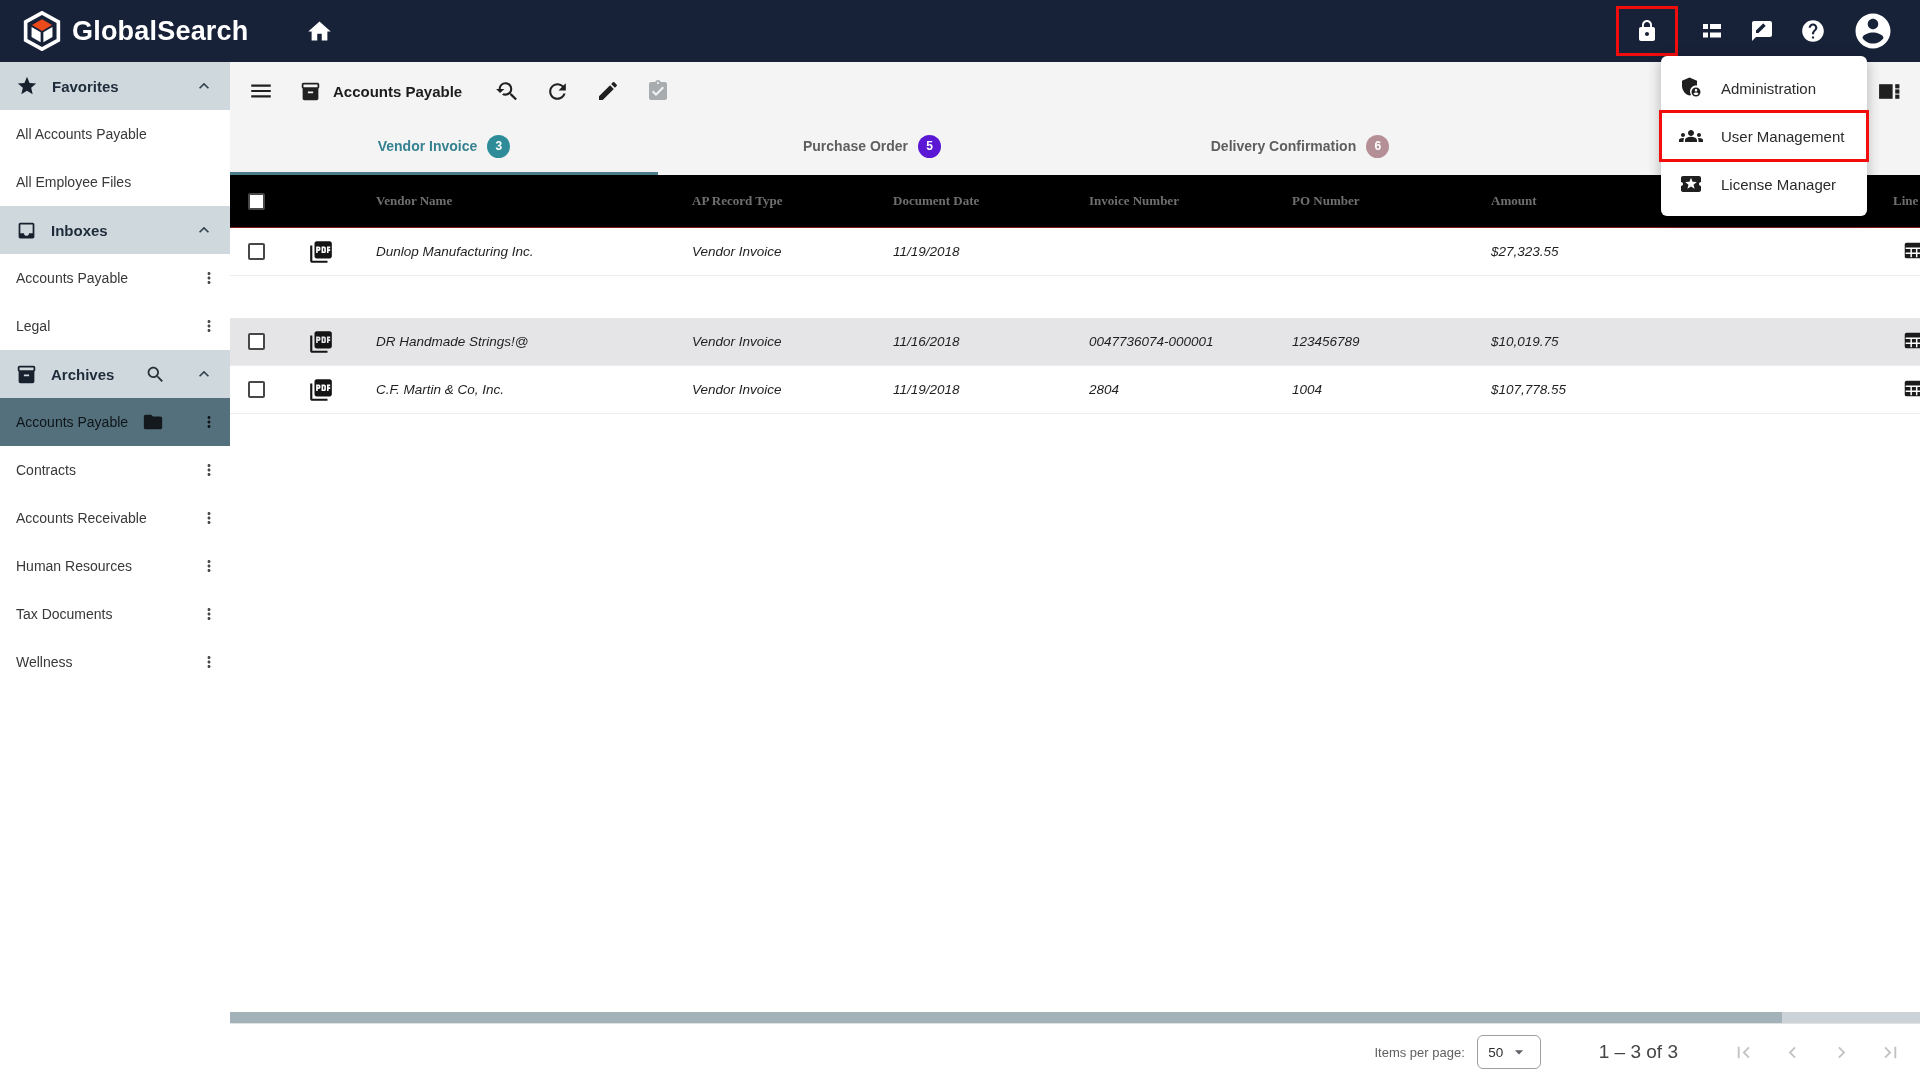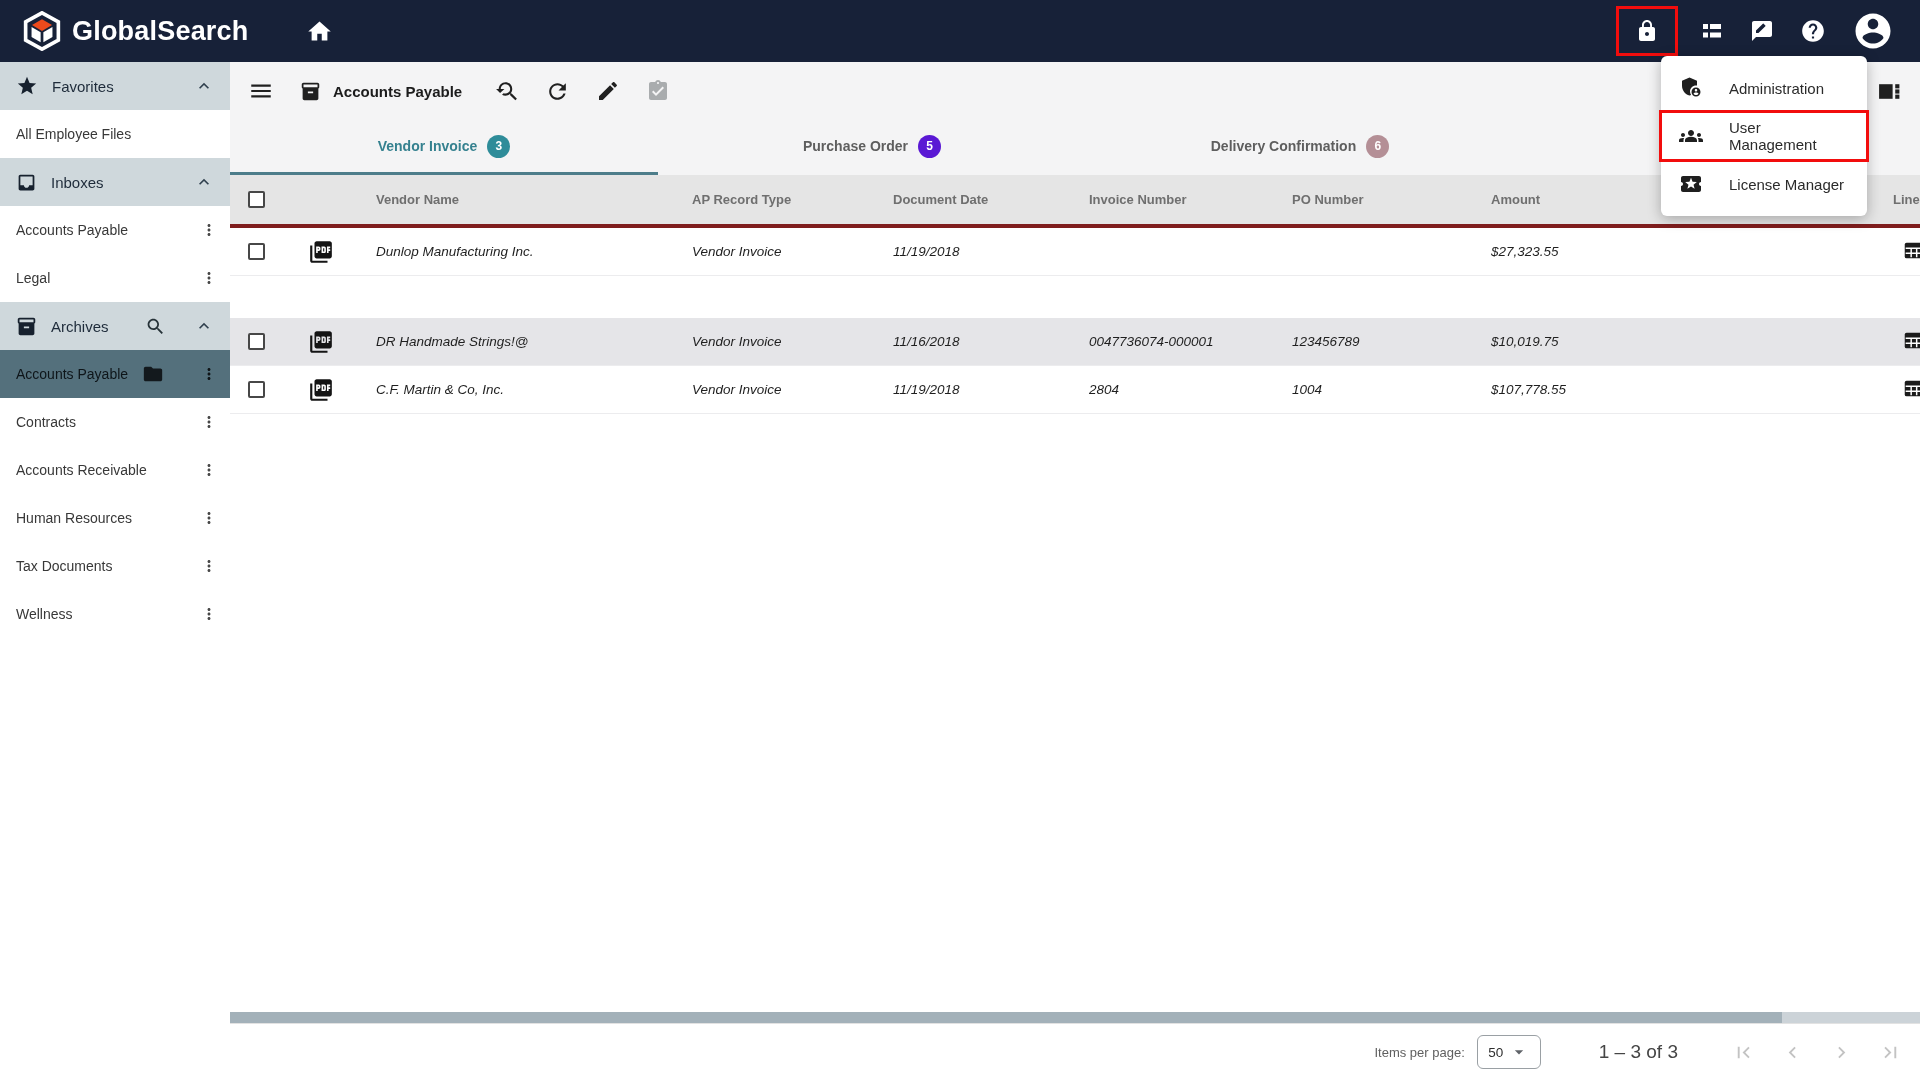--- a/index.html
+++ b/index.html
@@ -13,21 +13,21 @@
   .navbar { position:absolute; top:0; left:0; right:0; height:62px; background:#172138; display:flex; align-items:center; padding:12px 22px; z-index:30; }
   .brand { display:flex; align-items:center; gap:10px; }
   .brand-text { color:#fff; font-size:27px; font-weight:bold; letter-spacing:.2px; }
   .nav-home { margin-left:58px; color:#fff; cursor:pointer; }
   .nav-right { margin-left:auto; display:flex; align-items:center; gap:18px; }
   .nav-btn { color:#fff; cursor:pointer; padding:4px; }
   .red-frame { border:3px solid #F20D0D; padding:6px 12px; display:inline-flex; align-items:center; justify-content:center; }
 
   
   .sidebar { position:absolute; top:62px; left:0; width:230px; bottom:0; background:#fff; z-index:5; }
-  .side-header { height:48px; background:#CFD8DC; display:flex; align-items:center; padding:0 16px; gap:14px; color:#1e2b3a; font-size:15px; font-weight:normal; cursor:pointer; }
+  .side-header { height:48px; background:#CFD8DC; display:flex; align-items:center; padding:0 16px; gap:14px; color:#1e2b3a; font-size:15px; font-weight:bold; cursor:pointer; }
   .side-header .icon { color:#17212e; }
   .side-header .spacer { margin-left:auto; }
   .side-item { height:48px; display:flex; align-items:center; padding-left:16px; font-size:14px; color:#383838; cursor:pointer; }
   .side-item .kebab { margin-left:auto; padding:0 12px; color:#474747; cursor:pointer; }
   .side-item.selected { background:#54707C; color:#0e1519; font-weight:normal; }
   .side-item.selected .kebab { color:#101518; }
   .side-item .folder { margin-left:14px; color:#13191d; }
 
   
   .main { position:absolute; top:62px; left:230px; right:0; bottom:0; background:#fff; }
@@ -41,21 +41,21 @@
   .tabs { height:55px; background:#f4f4f5; display:flex; }
   .tab { width:428px; display:flex; align-items:center; justify-content:center; gap:10px; font-size:14px; font-weight:bold; color:#5e5e5e; cursor:pointer; border-bottom:3px solid transparent; }
   .tab.active { color:#35818f; border-bottom-color:#4d7d8a; }
   .badge { width:23px; height:23px; border-radius:50%; color:#fff; font-size:12px; font-weight:bold; display:flex; align-items:center; justify-content:center; }
   .badge-teal { background:#2E8C99; }
   .badge-purple { background:#5A18D4; }
   .badge-rose { background:#B48F96; }
 
   
   .grid-row { display:grid; grid-template-columns:52px 78px 316px 201px 196px 203px 199px 402px 43px; align-items:center; }
-  .thead { height:53px; background:#e5e5e5; border-bottom:4px solid #7f1d1d; }
+  .thead { height:53px; background:#000000; border-bottom:1px solid #7f1d1d;font-family:Liberation Serif, serif; }
   .thead .cell { font-size:13px; font-weight:bold; color:#6f6f6f; }
   .trow { height:48px; border-bottom:1px solid #ececee; background:#fff; cursor:pointer;font-style:italic; }
   .trow.highlight { background:#e5e5e8;margin-top:42px; }
   .cell { padding-left:16px; white-space:nowrap; overflow:hidden; }
   .cell.center { padding-left:0; display:flex; justify-content:center; }
   .cell.last { padding-left:0; }
   .trow .cell { font-size:13.5px; color:#1f1f1f; }
   .checkbox { width:17px; height:17px; border:2px solid #474747; border-radius:2px; background:#fff; display:inline-block; cursor:pointer; }
   .pdf-icon { color:#141414; }
   .lineitems-icon { color:#1b1b1b; margin-left:25px; }
@@ -68,21 +68,21 @@
   
   .footer { position:absolute; left:0; right:0; bottom:0; height:57px; background:#fff; border-top:1px solid #e2e2e2; display:flex; align-items:center; justify-content:flex-end; padding-right:18px; }
   .items-label { font-size:13px; color:#5f5f5f; }
   .page-size { margin-left:12px; width:64px; height:34px; border:1.5px solid #9aa0a4; border-radius:6px; display:flex; align-items:center; justify-content:center; gap:6px; font-size:13.5px; color:#2f2f2f; cursor:pointer; background:#fff; }
   .range { margin-left:58px; font-size:19px; color:#454545; }
   .pager { margin-left:54px; display:flex; align-items:center; gap:26px; color:#c3c3c3; }
   .pager .icon { cursor:pointer; }
 
   
   .dropdown { position:absolute; top:56px; right:53px; width:206px; background:#fff; border-radius:6px; box-shadow:0 3px 14px rgba(0,0,0,.28); padding:8px 0; z-index:60; }
-  .menu-item { height:48px; display:flex; align-items:center; gap:26px; padding:0 18px; font-size:15px; color:#2b2b2b; cursor:pointer; }
+  .menu-item { height:48px; display:flex; align-items:center; gap:18px; padding:0 18px; font-size:15px; color:#2b2b2b; cursor:pointer; }
   .menu-item .icon { color:#1f1f1f; }
   .menu-item.highlight { outline:3px solid #F20D0D; outline-offset:-1px; }
 </style>
 </head>
 <body>
 
 <div class="page">
 
   <div class="navbar">
     <div class="brand">
@@ -142,20 +142,23 @@
             <path d="M12 17.27L18.18 21l-1.64-7.03L22 9.24l-7.19-.61L12 2 9.19 8.63 2 9.24l5.46 4.73L5.82 21z"></path>
           </svg>
       </span>
       <span>Favorites</span>
       <span class="icon spacer">
         <svg width="20" height="20" viewBox="0 0 24 24" fill="#30404e">
             <path d="M12 8l-6 6 1.41 1.41L12 10.83l4.59 4.58L18 14z"></path>
           </svg>
       </span>
     </div>
+    <div class="side-item">
+        <span>All Accounts Payable</span>
+      </div>
     <div class="side-item">
         <span>All Employee Files</span>
       </div>
 
     <div class="side-header">
       <span class="icon">
         <svg width="21" height="21" viewBox="0 0 24 24" fill="currentColor">
             <path d="M19 3H4.99c-1.11 0-1.98.89-1.98 2L3 19c0 1.1.88 2 1.99 2H19c1.1 0 2-.9 2-2V5c0-1.1-.9-2-2-2zm0 12h-4c0 1.66-1.35 3-3 3s-3-1.34-3-3H4.99V5H19v10z"></path>
           </svg>
       </span>

